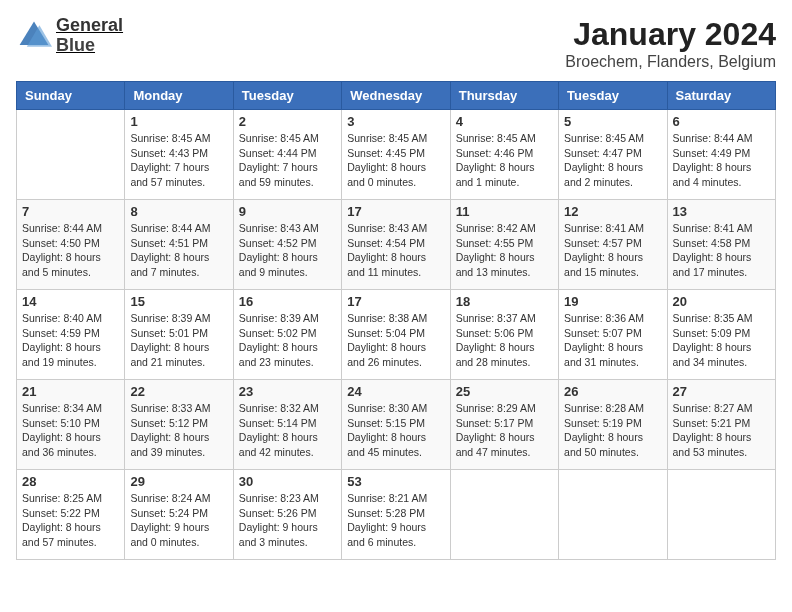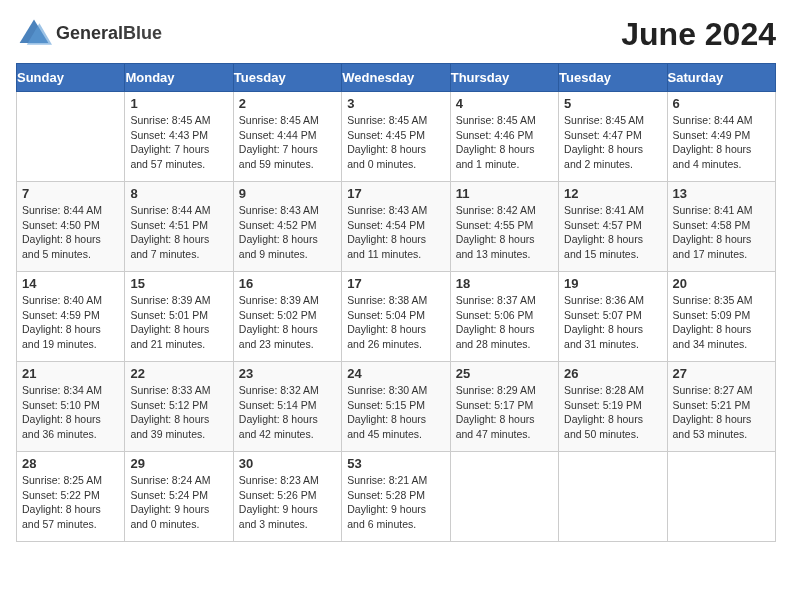--- a/index.html
+++ b/index.html
@@ -16,22 +16,23 @@
       align-items: flex-start;
       margin-bottom: 10px;
     }
     .logo {
       display: flex;
       align-items: center;
       gap: 4px;
     }
     .logo-text {
       display: flex;
-      flex-direction: row;
+      flex-direction: column;
       line-height: 1.1;
+      text-decoration: underline;
     }
     .logo-general {
       font-size: 18px;
       font-weight: bold;
       color: #333;
     }
     .logo-blue {
       font-size: 18px;
       font-weight: bold;
       color: #404040;
@@ -55,21 +56,21 @@
     table {
       width: 100%;
       border-collapse: collapse;
       table-layout: fixed;
     }
     thead th {
       background-color: #3b6fba;
       color: #fff;
       font-size: 13px;
       font-weight: bold;
-      padding: 6px 0;
+      padding: 6px 8px;
       text-align: left;
       border: 1px solid #2a5a9f;
     }
     tbody td {
       border: 1px solid #ccc;
       vertical-align: top;
       padding: 4px 5px;
       font-size: 11px;
       color: #222;
       min-height: 80px;
@@ -102,21 +103,22 @@
     <svg class="logo-icon" viewBox="0 0 40 40" xmlns="http://www.w3.org/2000/svg">
       <polygon points="20,4 36,30 4,30" fill="#2b6cb0" opacity="0.85"></polygon>
       <polygon points="26,8 40,32 12,32" fill="#5b9bd5" opacity="0.6"></polygon>
     </svg>
     <div class="logo-text">
       <span class="logo-general">General</span>
       <span class="logo-blue">Blue</span>
     </div>
   </div>
   <div class="title-block">
-    <div class="main-title">June 2024</div>
+    <div class="main-title">January 2024</div>
+    <div class="subtitle">Broechem, Flanders, Belgium</div>
   </div>
 </div>
 
 <table>
   <thead>
     <tr>
     <th>Sunday</th>
         <th>Monday</th>
         <th>Tuesday</th>
         <th>Wednesday</th>

